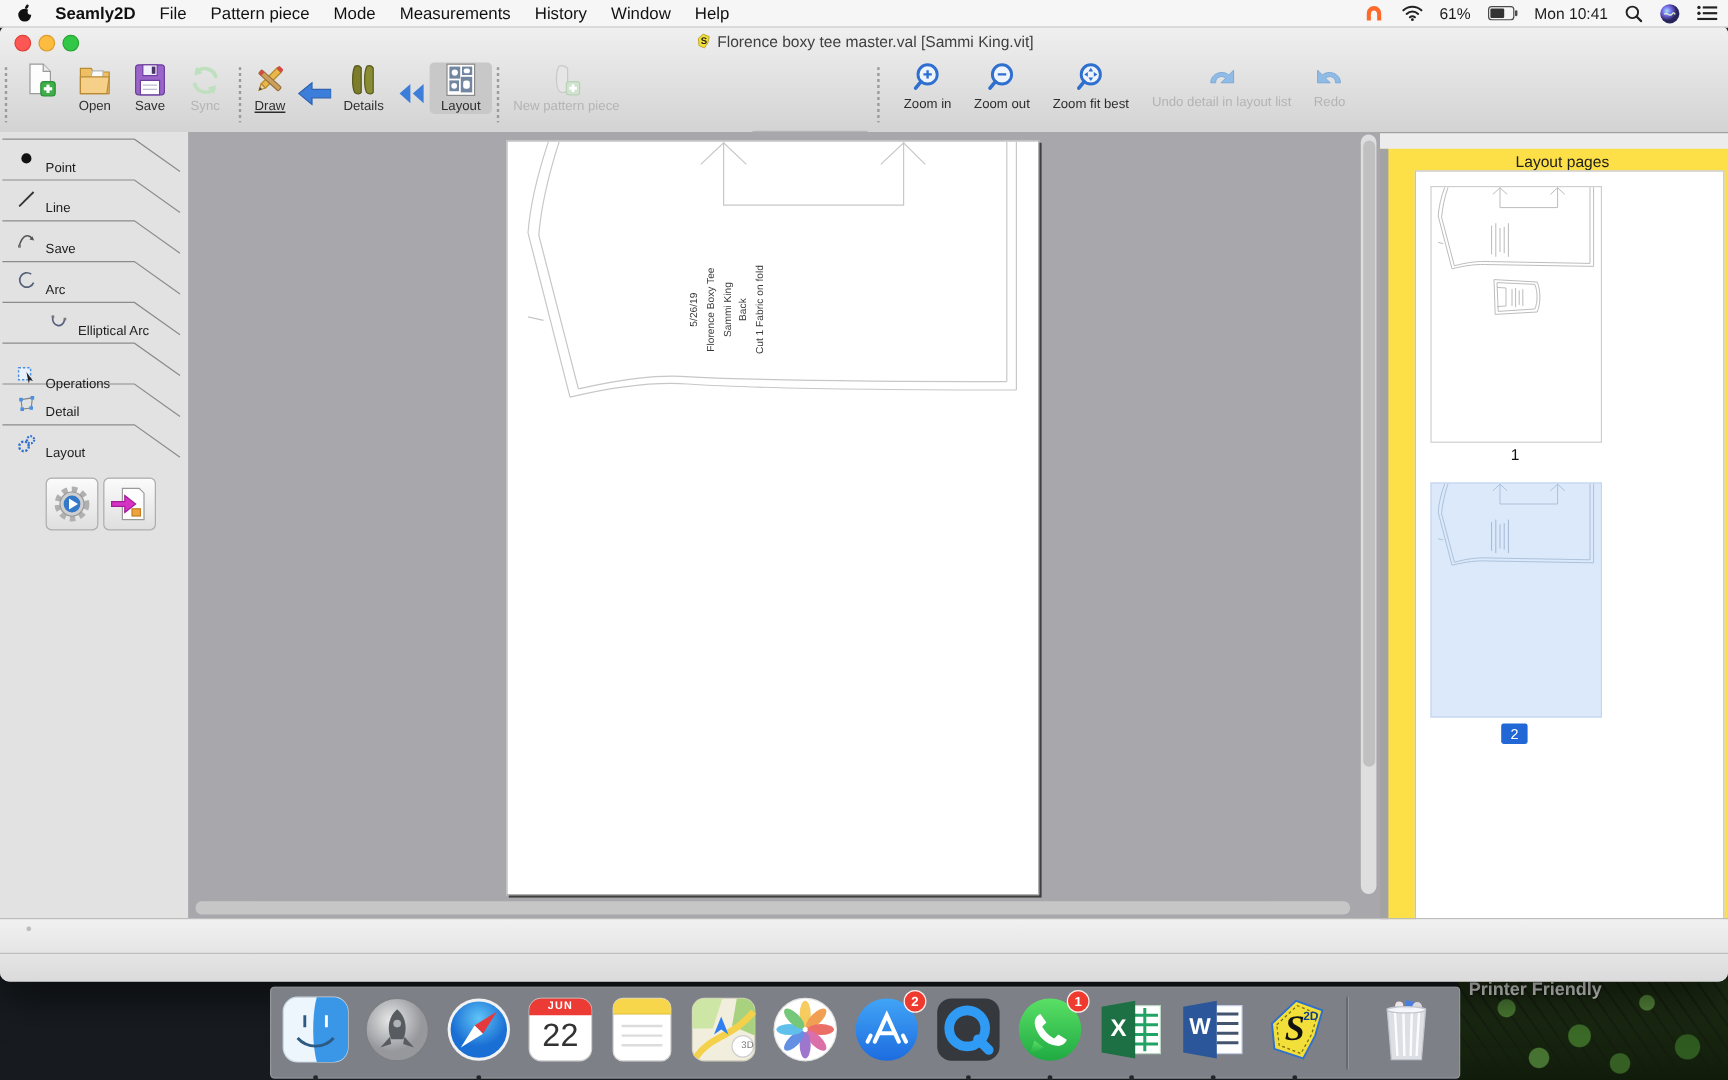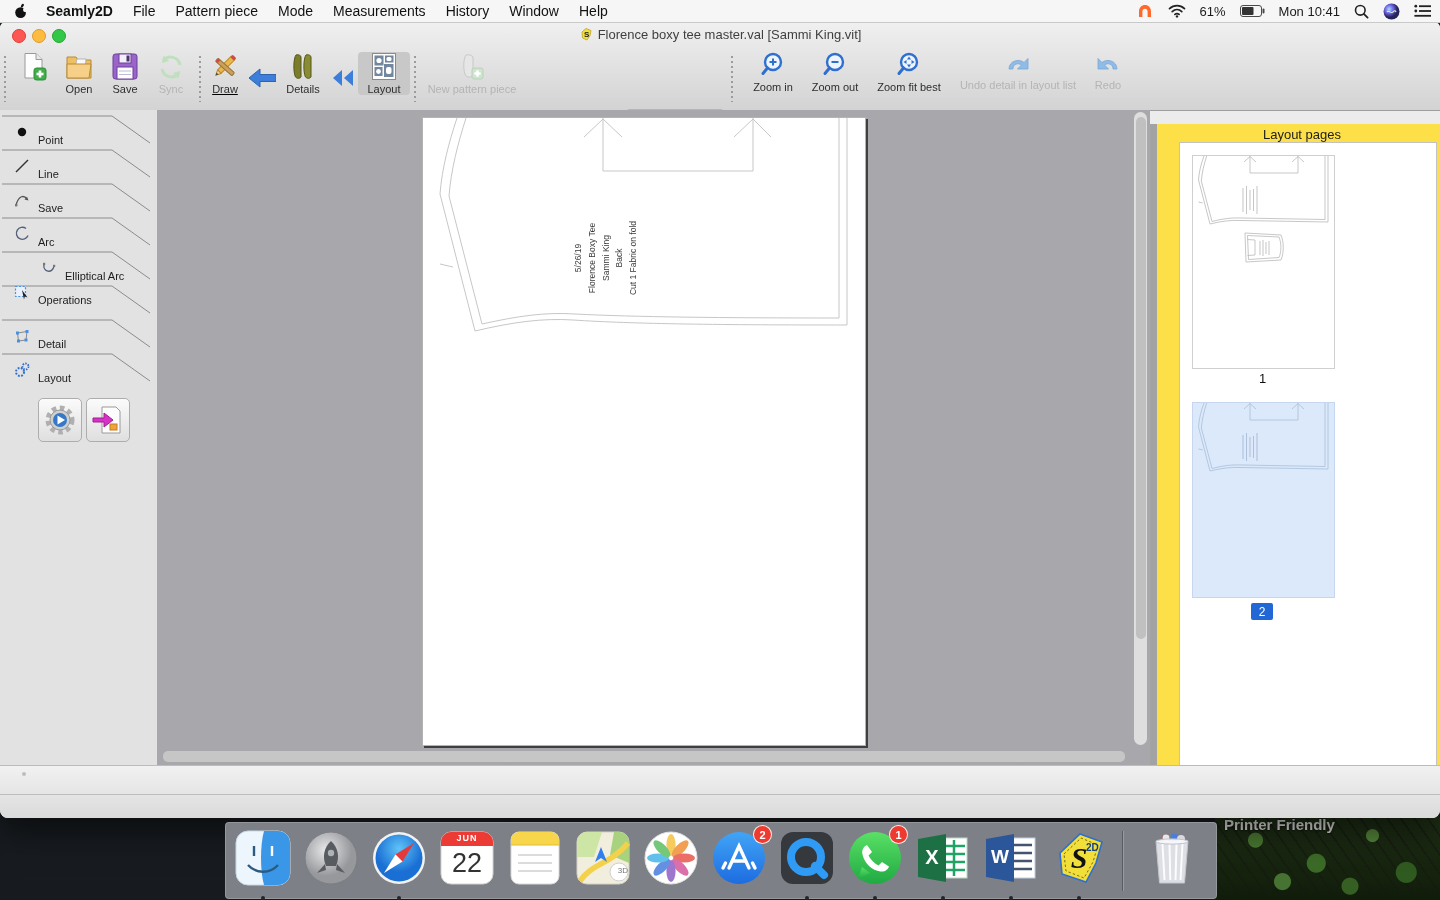--- a/index.html
+++ b/index.html
@@ -363,21 +363,21 @@
           <span class="lbl">Arc</span>
         </div>
         <div class="tbx-row" style="top:145px;padding-left:41px;">
           <svg width="16" height="16" viewBox="0 0 16 16">
             <path d="M3,4 C1.5,12 11.5,14.5 13,6" stroke="#55617a" stroke-width="1.4" fill="none"></path>
             <rect x="2" y="2.8" width="2.2" height="2.2" fill="#777"></rect>
               <rect x="12" y="4.8" width="2.2" height="2.2" fill="#777"></rect>
           </svg>
           <span class="lbl">Elliptical Arc</span>
         </div>
-        <div class="tbx-row" style="top:169px;">
+        <div class="tbx-row" style="top:189px;">
           <svg width="16" height="16" viewBox="0 0 16 16">
             <rect x="1.5" y="2.5" width="10" height="10" fill="#e8f1fc" stroke="#4a90e2" stroke-width="1.2" stroke-dasharray="2,1.6"></rect>
             <polygon points="8,6 13.5,13.5 10.8,12.6 10,15.5" fill="#222"></polygon>
           </svg>
           <span class="lbl">Operations</span>
         </div>
         <div class="tbx-row" style="top:213px;">
           <svg width="16" height="16" viewBox="0 0 16 16">
             <polygon points="3.5,5 13,3.5 12,12 4.5,13" fill="none" stroke="#888" stroke-width="1"></polygon>
             <rect x="2" y="3.5" width="3" height="3" fill="#4a90e2"></rect>

